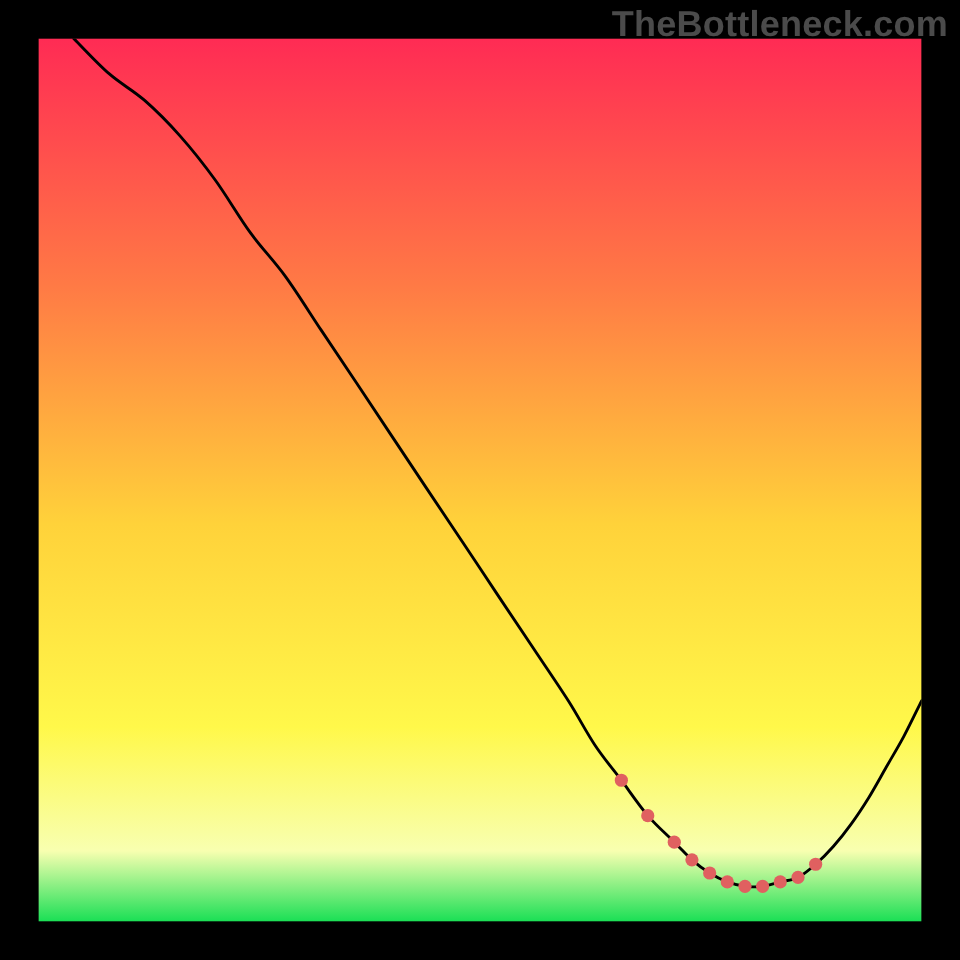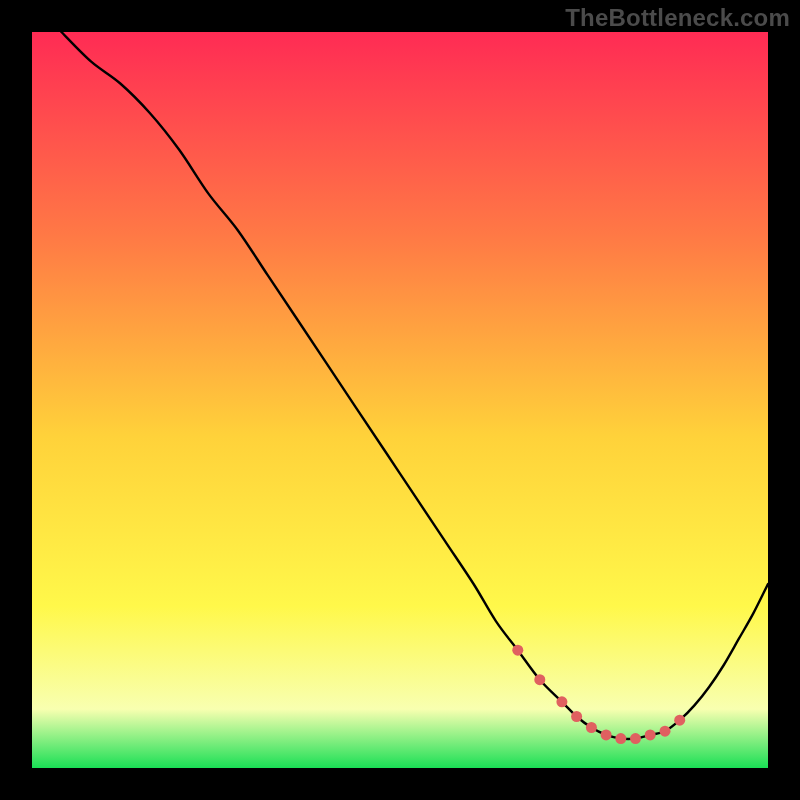--- a/index.html
+++ b/index.html
@@ -17,21 +17,21 @@
     top: 0;
     width: 800px;
     height: 800px;
     background: #000;
   }
   .watermark {
     position: absolute;
     top: 4px;
     right: 10px;
     color: #4b4b4b;
-    font-size: 24px;
+    font-size: 30px;
     font-weight: 600;
     letter-spacing: 0.2px;
     user-select: none;
   }
   .plot {
     position: absolute;
     left: 32px;
     top: 32px;
     width: 736px;
     height: 736px;

